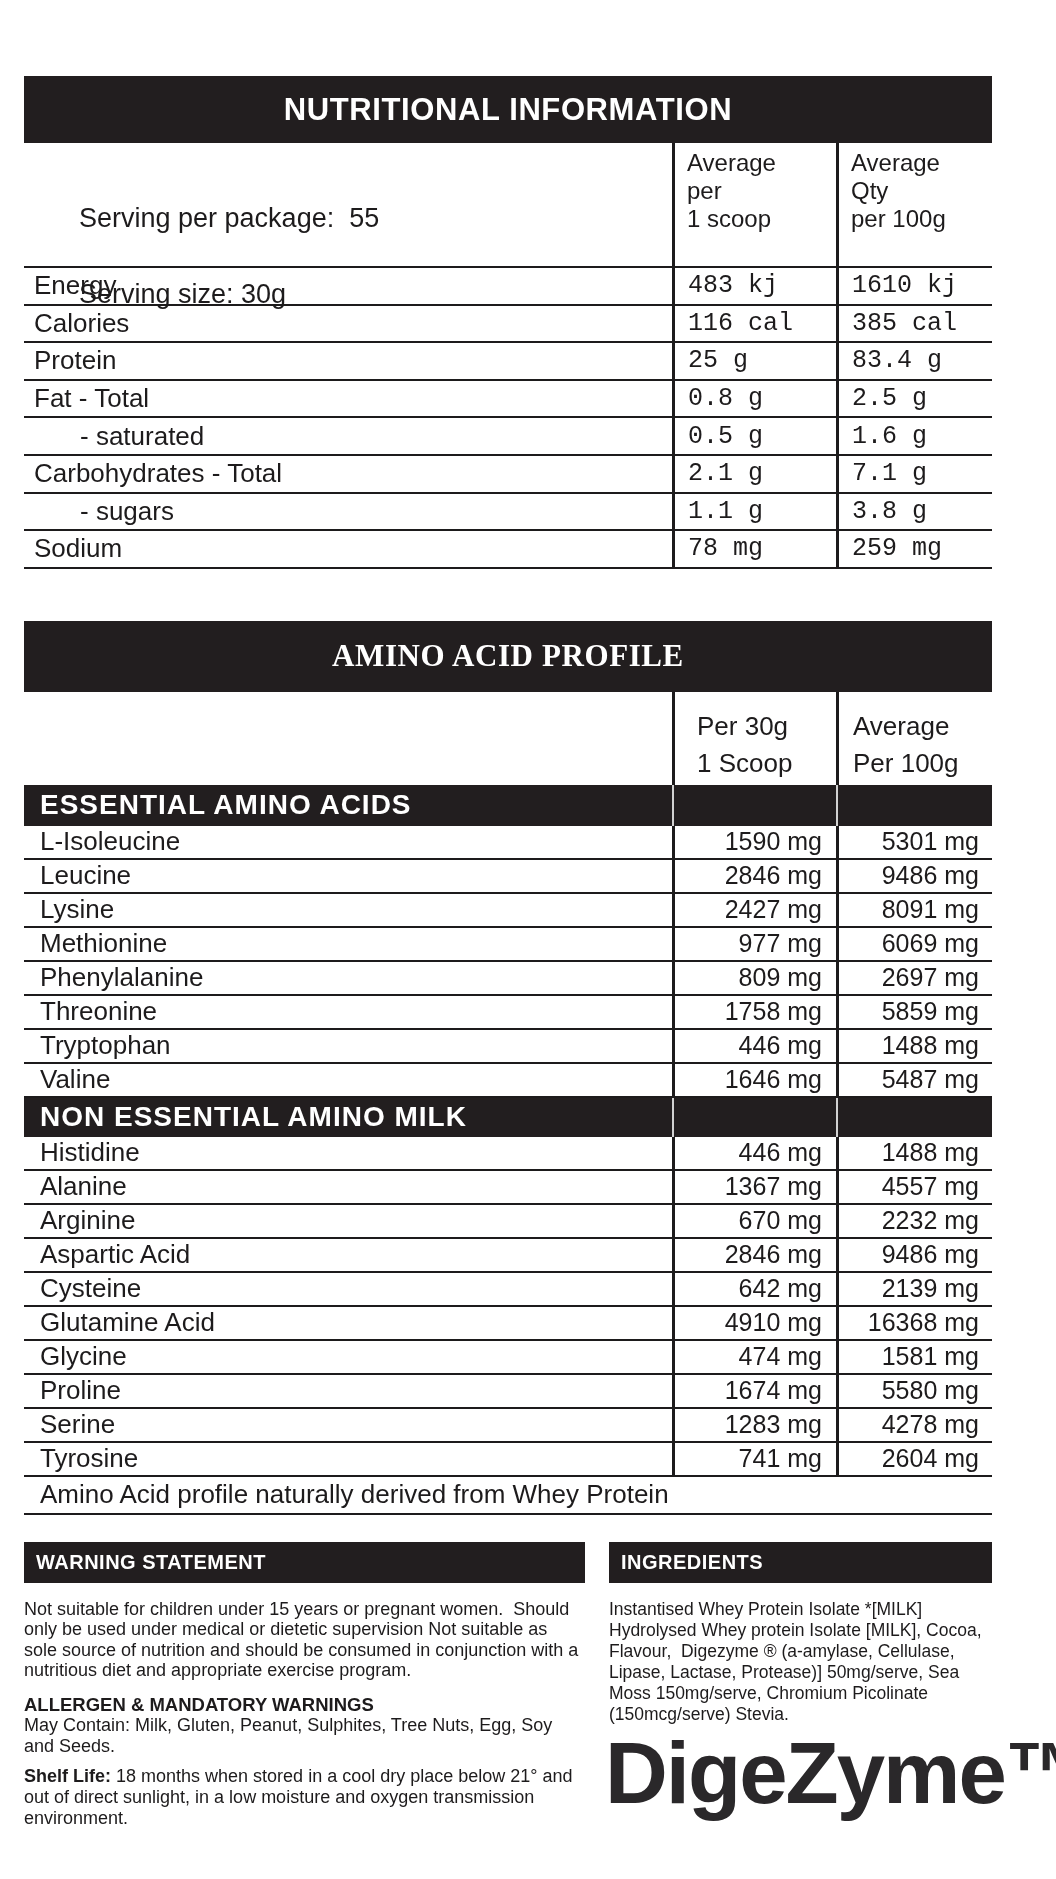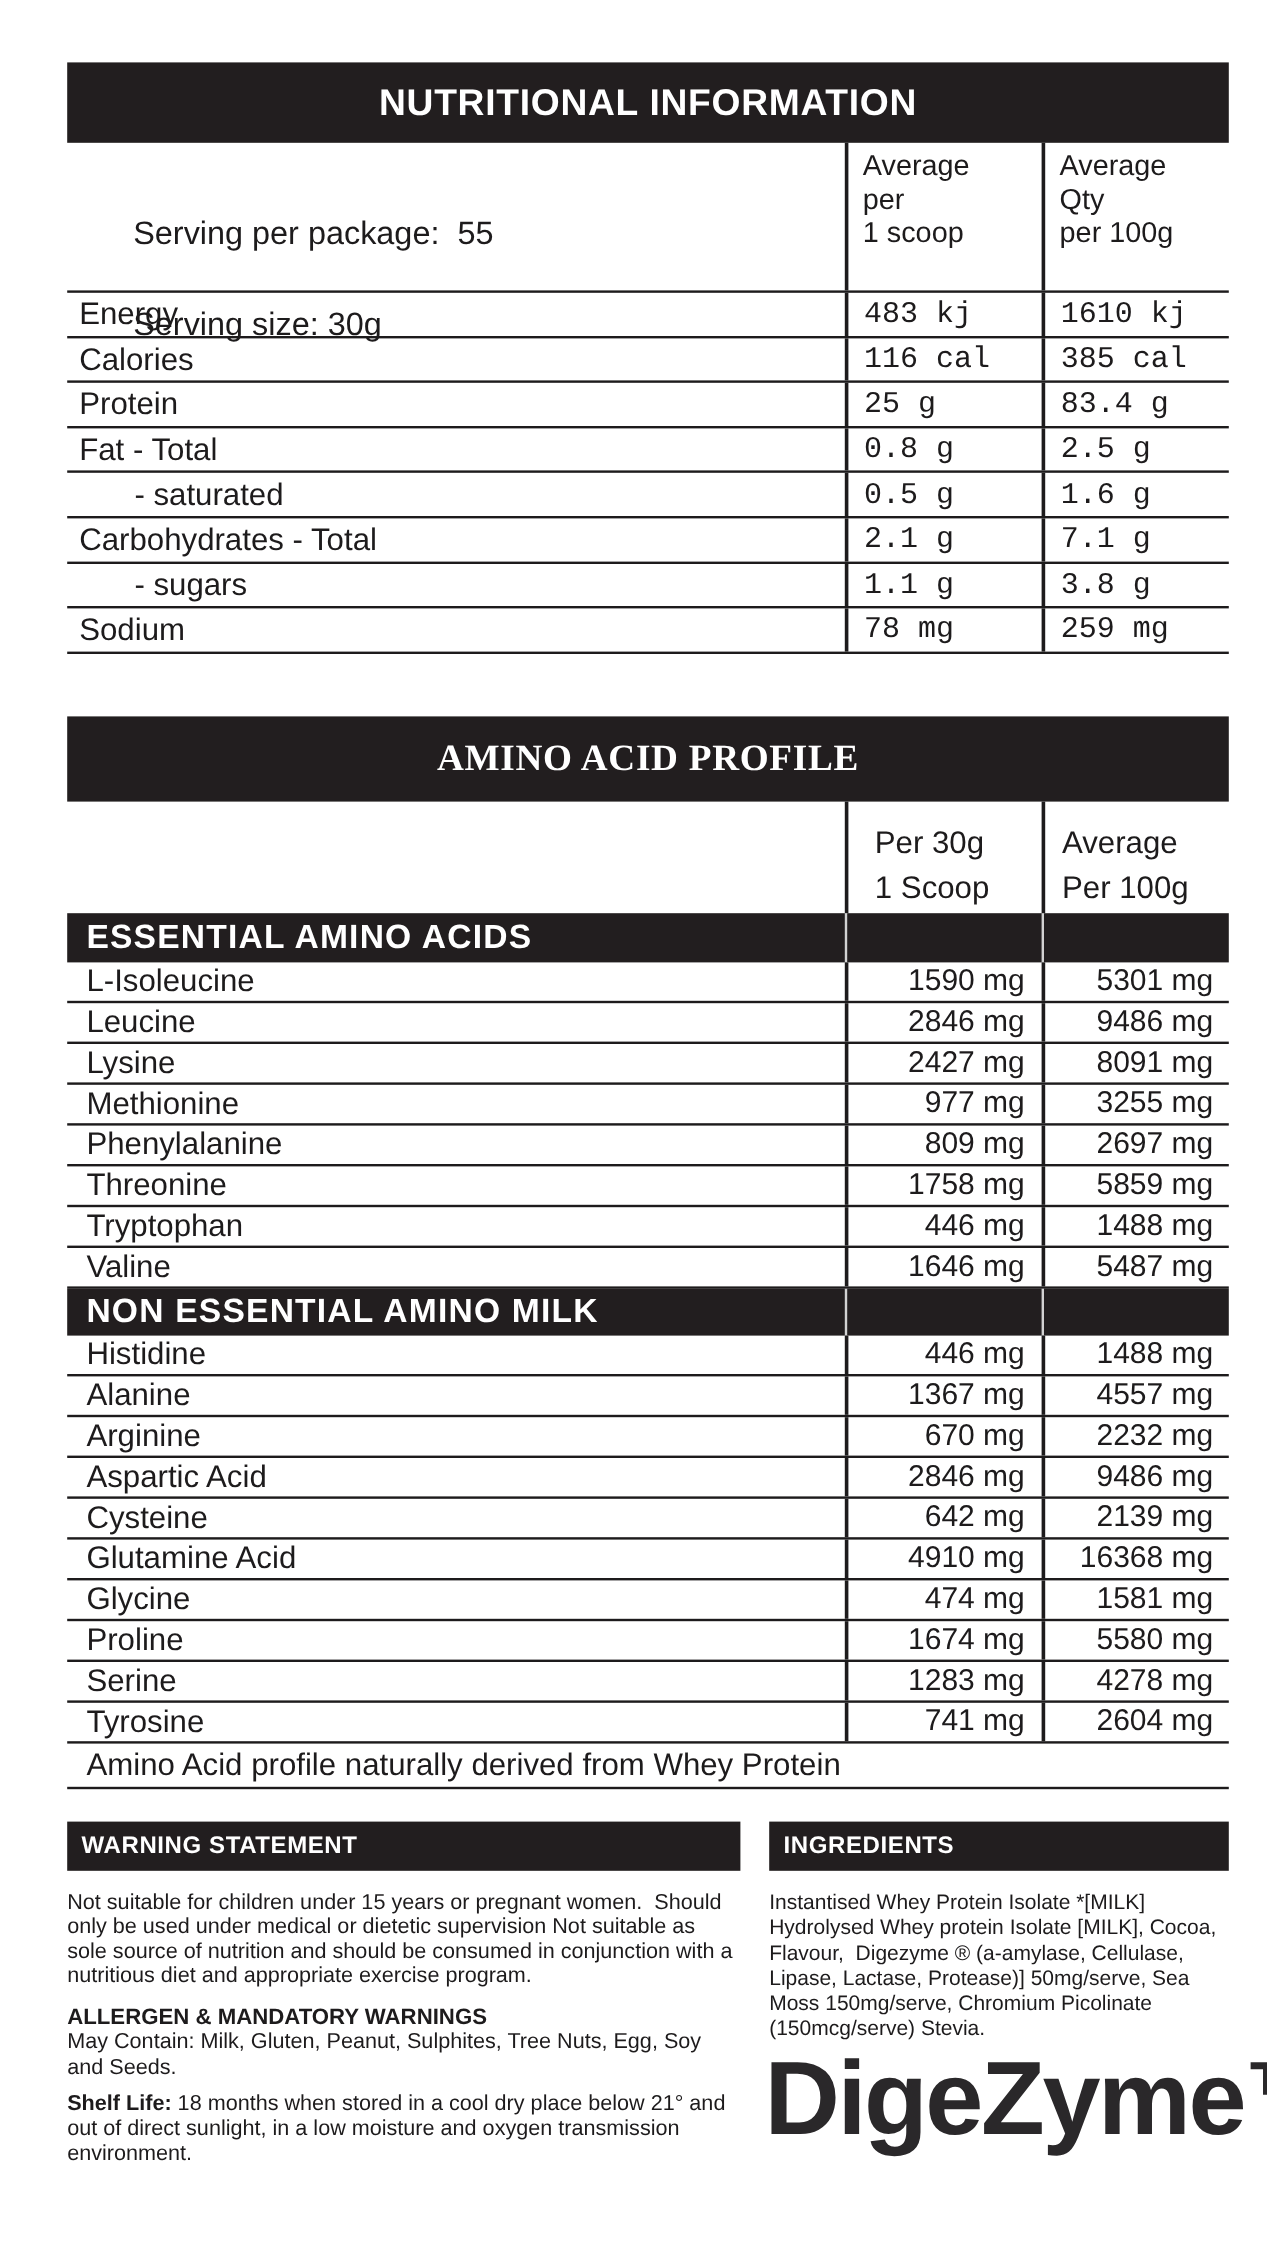--- a/index.html
+++ b/index.html
@@ -3,21 +3,21 @@
 <meta charset="utf-8">
 <style>
   * { box-sizing: border-box; margin: 0; padding: 0; }
   html,body { background:#ffffff; }
   body {
     width: 1056px; height: 1879px;
     font-family: "Liberation Sans", "DejaVu Sans", sans-serif;
     color: #1d1b1c;
     overflow: hidden;
   }
-  .content { margin-left: 56px; width: 968px; padding-top: 52px; }
+  .content { margin-left: 24px; width: 968px; padding-top: 76px; }
 
   
   .bar-main {
     background:#221e1f; color:#fff;
     display:flex; align-items:center; justify-content:center;
     font-weight:700; letter-spacing:0.6px;
   }
   .bar-nutrition { height:67px; font-size:31px; }
   .bar-amino { height:71px; font-size:31px; margin-top:52px;font-family:Liberation Serif, serif; }
 
@@ -211,21 +211,21 @@
 
   <div class="a-row">
     <div class="c0">Lysine</div>
     <div class="c1">2427 mg</div>
     <div class="c2">8091 mg</div>
   </div>
 
   <div class="a-row">
     <div class="c0">Methionine</div>
     <div class="c1">977 mg</div>
-    <div class="c2">3255 mg</div>
+    <div class="c2">6069 mg</div>
   </div>
 
   <div class="a-row">
     <div class="c0">Phenylalanine</div>
     <div class="c1">809 mg</div>
     <div class="c2">2697 mg</div>
   </div>
 
   <div class="a-row">
     <div class="c0">Threonine</div>

